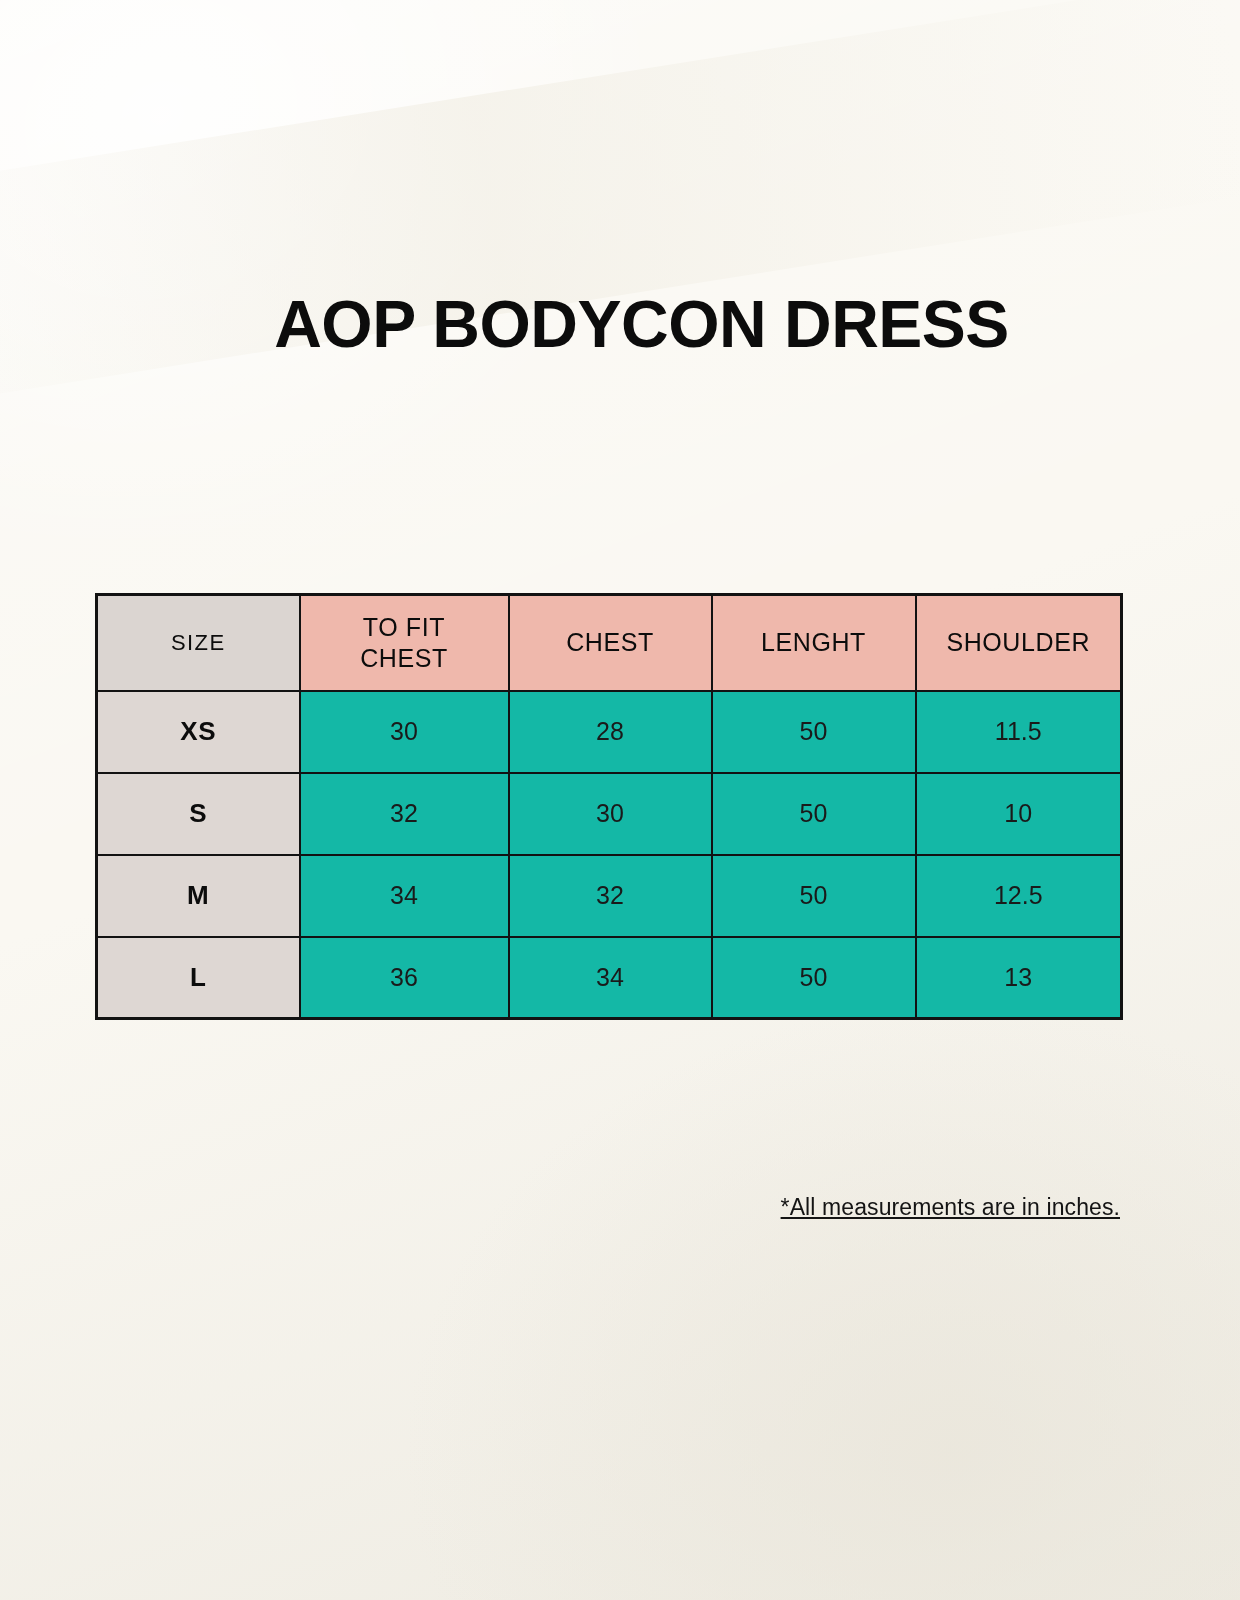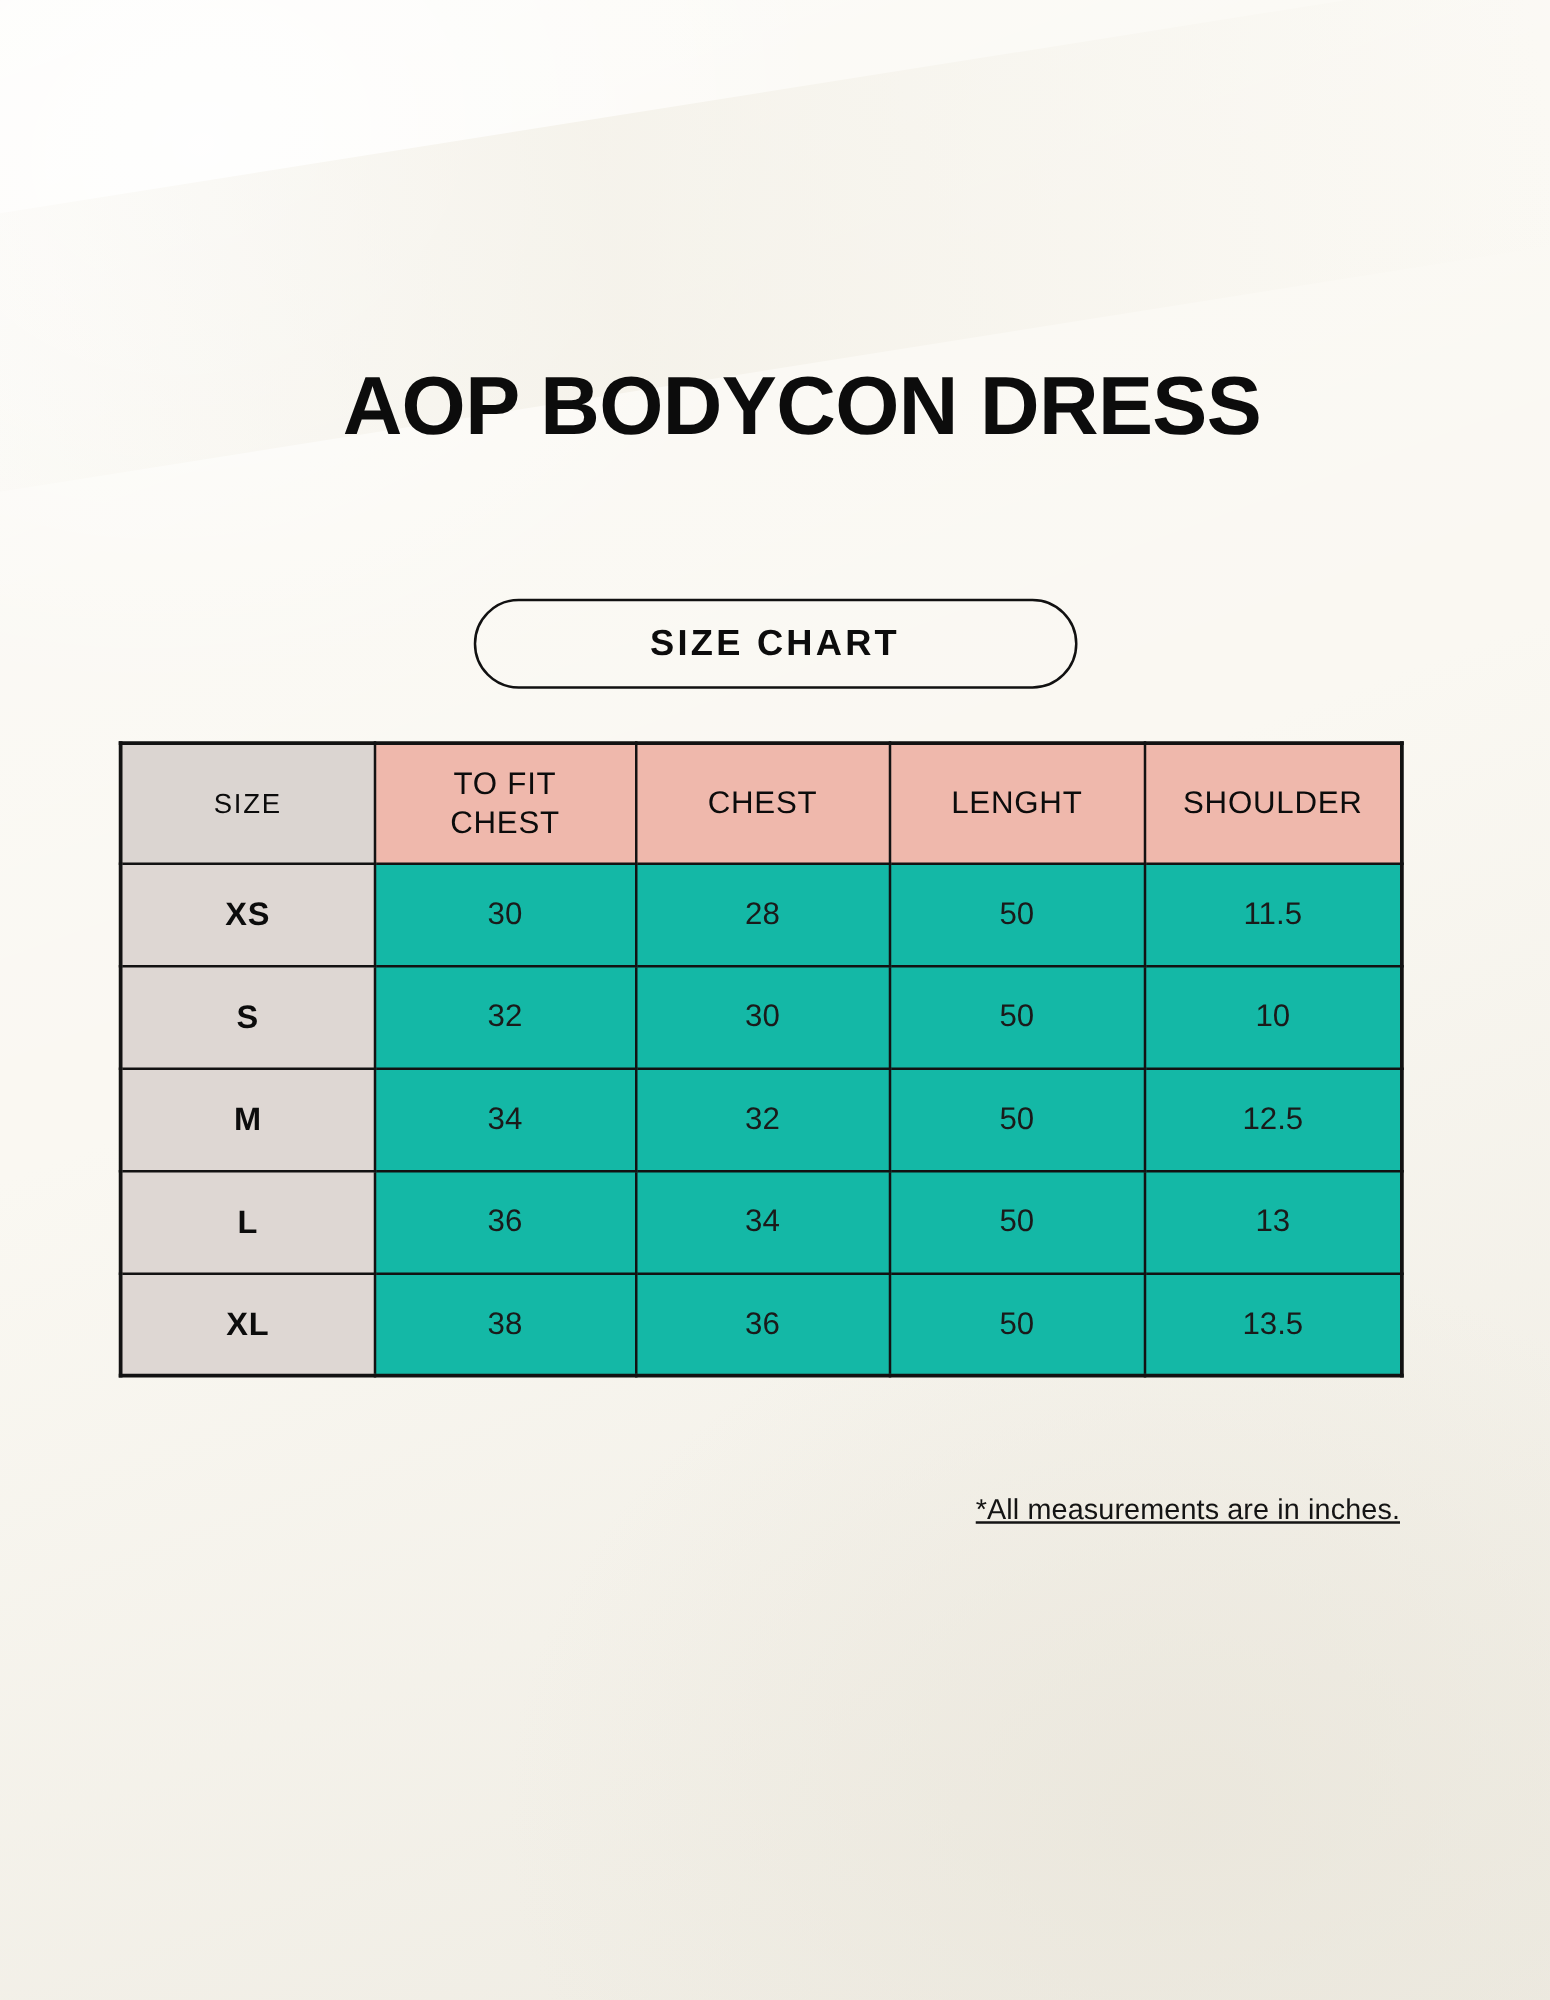--- a/index.html
+++ b/index.html
@@ -178,23 +178,20 @@
 
 <div class="bg-wash"></div>
 <div class="bg-blob-a"></div>
 <div class="bg-blob-b"></div>
 <div class="bg-streak"></div>
 
 <div class="page">
 
   <h1 class="title">AOP BODYCON DRESS</h1>
 
-  <div class="pill-wrap">
-    <div class="pill">SIZE CHART</div>
-  </div>
 
   <div class="table-wrap">
     <table class="size-table">
       <colgroup>
         <col class="c-size">
         <col class="c-tofit">
         <col class="c-chest">
         <col class="c-length">
         <col class="c-shoulder">
       </colgroup>
@@ -232,26 +229,19 @@
           <td class="val-cell">50</td>
           <td class="val-cell">12.5</td>
         </tr>
         <tr>
           <td class="size-cell">L</td>
           <td class="val-cell">36</td>
           <td class="val-cell">34</td>
           <td class="val-cell">50</td>
           <td class="val-cell">13</td>
         </tr>
-        <tr>
-          <td class="size-cell">XL</td>
-          <td class="val-cell">38</td>
-          <td class="val-cell">36</td>
-          <td class="val-cell">50</td>
-          <td class="val-cell">13.5</td>
-        </tr>
       </tbody>
     </table>
   </div>
 
   <div class="footnote">*All measurements are in inches.</div>
 
 </div>
 
 </body></html>

